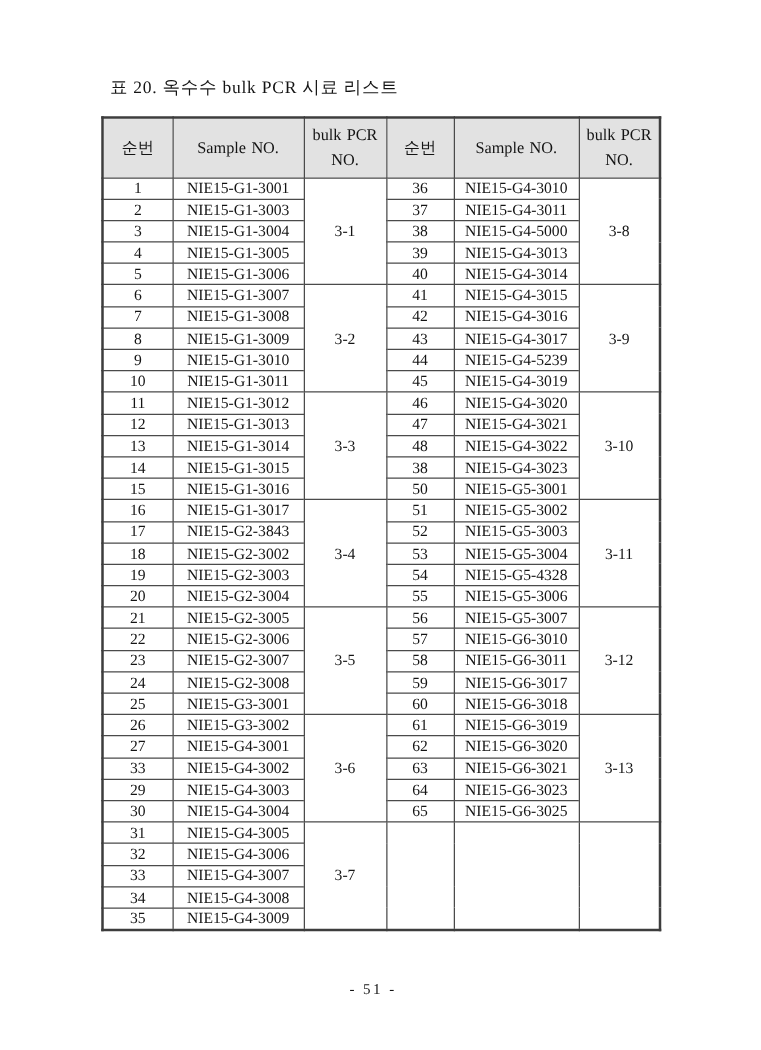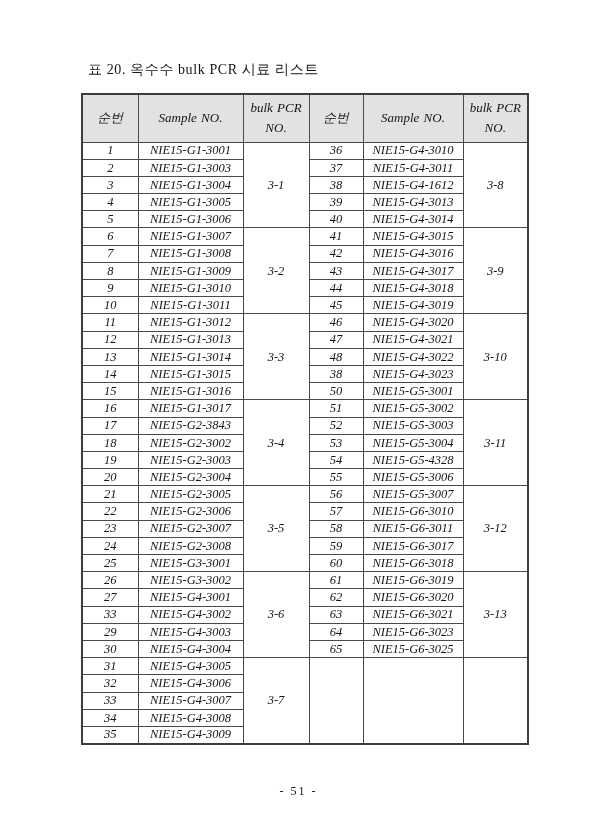--- a/index.html
+++ b/index.html
@@ -22,21 +22,20 @@
     white-space: nowrap;
   }
   table.sample-table {
     position: absolute;
     left: 81px;
     top: 93px;
     width: 446px;
     border-collapse: collapse;
     table-layout: fixed;
     border: 2px solid #3d3d3d;
-    font-style: italic;
   }
   table.sample-table th,
   table.sample-table td {
     border: 1px solid #4a4a4a;
     text-align: center;
     vertical-align: middle;
     overflow: hidden;
   }
   table.sample-table thead th {
     height: 48px;
@@ -102,21 +101,21 @@
         <tr>
           <td>2</td>
           <td>NIE15-G1-3003</td>
           <td>37</td>
           <td>NIE15-G4-3011</td>
         </tr>
         <tr>
           <td>3</td>
           <td>NIE15-G1-3004</td>
           <td>38</td>
-          <td>NIE15-G4-1612</td>
+          <td>NIE15-G4-5000</td>
         </tr>
         <tr>
           <td>4</td>
           <td>NIE15-G1-3005</td>
           <td>39</td>
           <td>NIE15-G4-3013</td>
         </tr>
         <tr>
           <td>5</td>
           <td>NIE15-G1-3006</td>
@@ -140,21 +139,21 @@
         <tr>
           <td>8</td>
           <td>NIE15-G1-3009</td>
           <td>43</td>
           <td>NIE15-G4-3017</td>
         </tr>
         <tr>
           <td>9</td>
           <td>NIE15-G1-3010</td>
           <td>44</td>
-          <td>NIE15-G4-3018</td>
+          <td>NIE15-G4-5239</td>
         </tr>
         <tr>
           <td>10</td>
           <td>NIE15-G1-3011</td>
           <td>45</td>
           <td>NIE15-G4-3019</td>
         </tr>
         <tr>
           <td>11</td>
           <td>NIE15-G1-3012</td>

